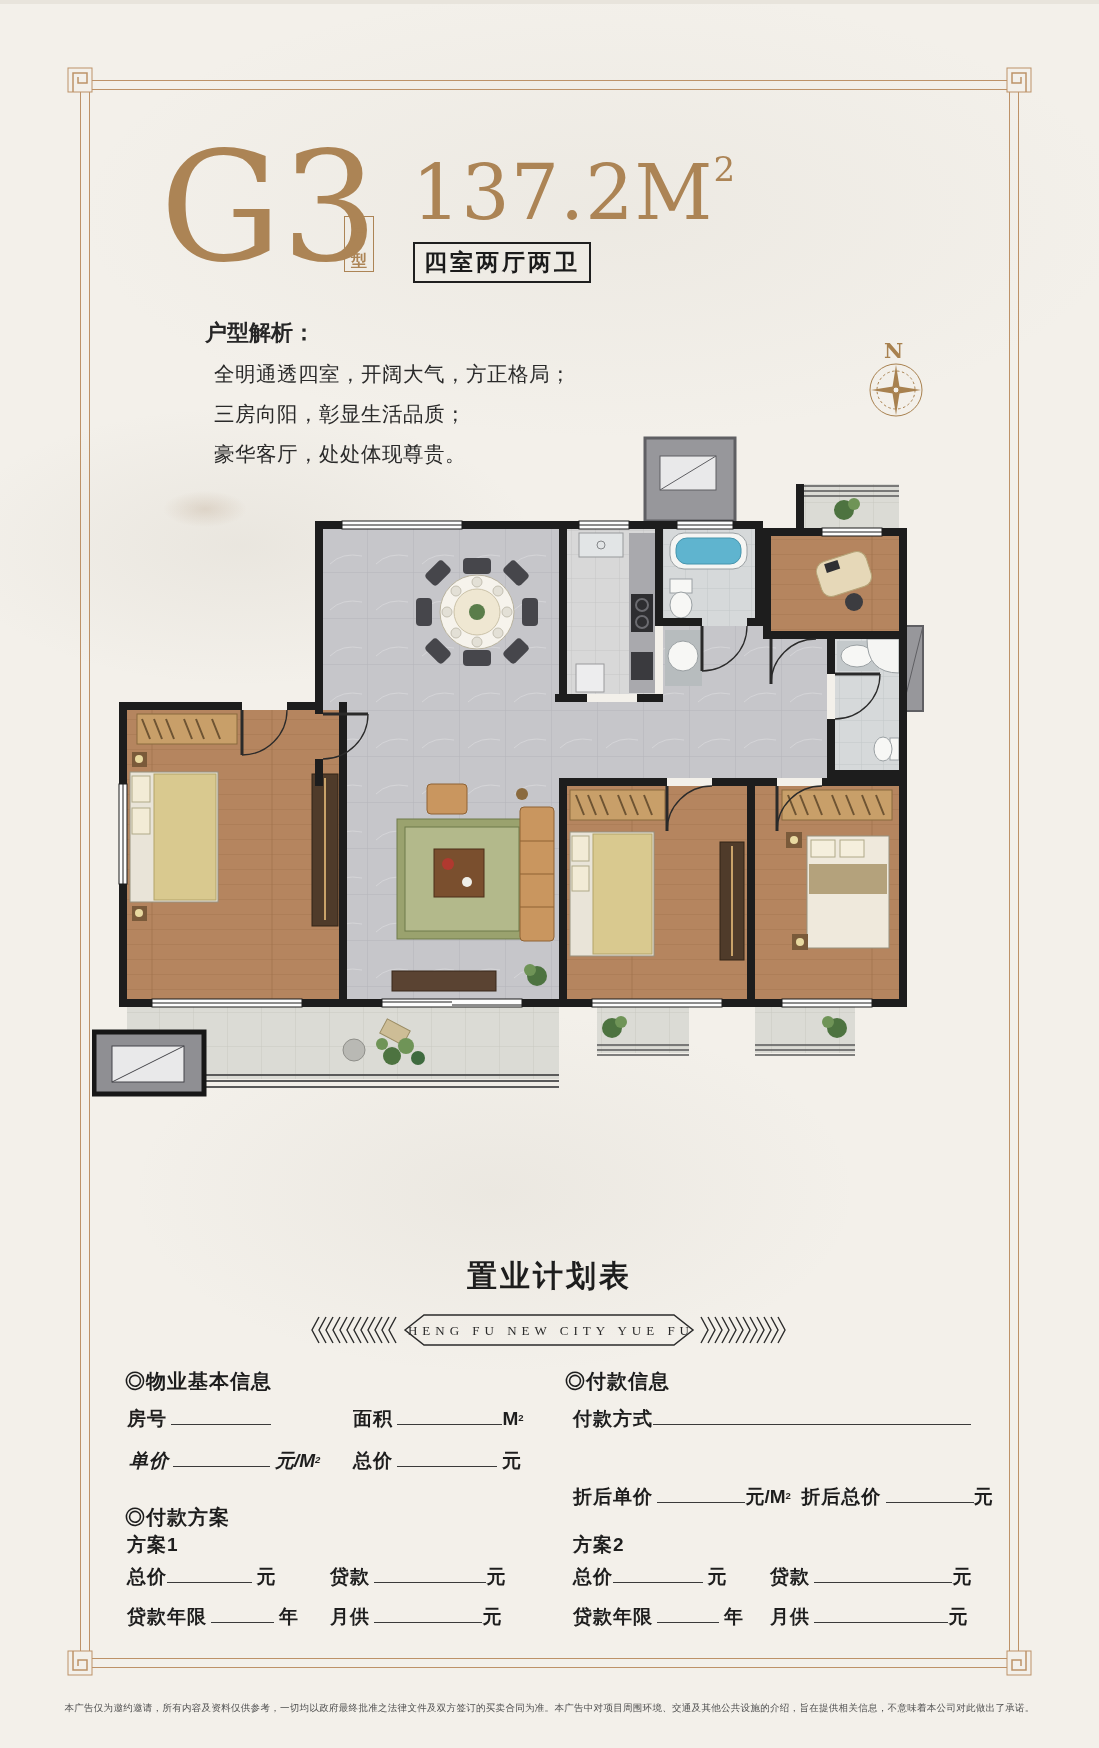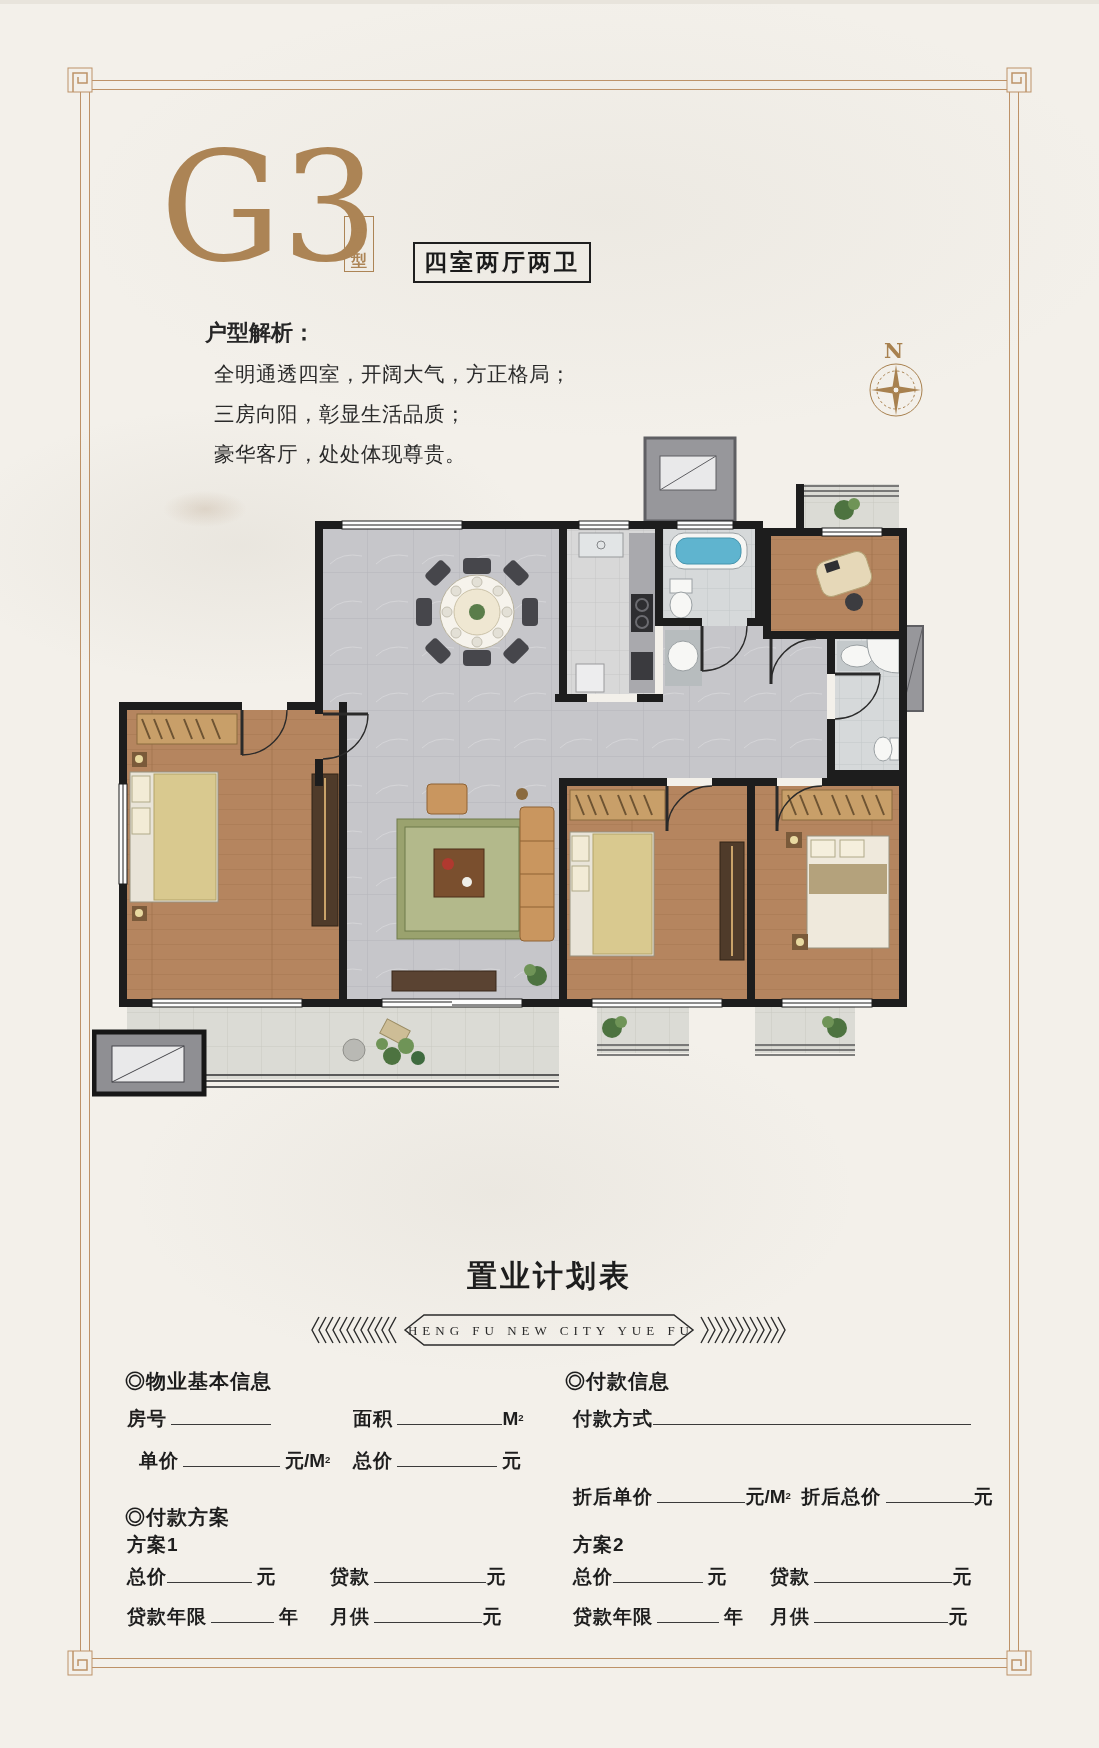--- a/index.html
+++ b/index.html
@@ -65,20 +65,21 @@
   </div>
   <div class="corner" style="left:1006px;top:1646px;transform:rotate(180deg);">
     <svg width="26" height="26">
         <rect x="1" y="1" width="24" height="24" fill="#f3f0ea" stroke="#bd9268"></rect>
         <path d="M6,25 V6 H20 V16 H11 V10" fill="none" stroke="#bd9268" stroke-width="1.5"></path>
       </svg>
   </div>
 
   <div class="abs g3">G3</div>
   <div class="abs code-tag">户型</div>
+  <div class="abs area"><span>137.2M</span><span class="bigsup">2</span></div>
   <div class="abs spec">四室两厅两卫</div>
 
   <div class="abs an-title">户型解析：</div>
   <div class="abs an-line" style="top:356px;">全明通透四室，开阔大气，方正格局；</div>
   <div class="abs an-line" style="top:396px;">三房向阳，彰显生活品质；</div>
   <div class="abs an-line" style="top:436px;">豪华客厅，处处体现尊贵。</div>
 
   <div class="abs north">N</div>
   <div class="abs" style="left:868px;top:358px;">
     <svg width="56" height="56" viewBox="0 0 56 56">
@@ -401,21 +402,21 @@
   </div>
 
   <div class="row fhead" style="left:125px;top:1364px;"><span>◎</span><span>物业基本信息</span></div>
 
   <div class="row" style="left:127px;top:1402px;">
     <span class="flabel">房号</span> <span class="bl" style="width:100px;"></span>
   </div>
   <div class="row" style="left:353px;top:1402px;">
     <span class="flabel">面积</span> <span class="bl" style="width:105px;"></span><span class="funit">M</span><span class="funit sup">2</span>
   </div>
-  <div class="row" style="left:139px;top:1444px;">
+  <div class="row" style="left:129px;top:1444px;font-style:italic;">
     <span class="flabel">单价</span> <span class="bl" style="width:97px;"></span> <span class="funit">元/M</span><span class="funit sup">2</span>
   </div>
   <div class="row" style="left:353px;top:1444px;">
     <span class="flabel">总价</span> <span class="bl" style="width:100px;"></span> <span class="funit">元</span>
   </div>
 
   <div class="row fhead" style="left:565px;top:1364px;"><span>◎</span><span>付款信息</span></div>
   <div class="row" style="left:573px;top:1402px;">
     <span class="flabel">付款方式</span><span class="bl" style="width:318px;"></span>
   </div>
@@ -447,13 +448,14 @@
   <div class="row" style="left:770px;top:1560px;">
     <span class="flabel">贷款</span> <span class="bl" style="width:138px;"></span><span class="funit">元</span>
   </div>
   <div class="row" style="left:573px;top:1600px;">
     <span class="flabel">贷款年限</span> <span class="bl" style="width:62px;"></span> <span class="funit">年</span>
   </div>
   <div class="row" style="left:770px;top:1600px;">
     <span class="flabel">月供</span> <span class="bl" style="width:134px;"></span><span class="funit">元</span>
   </div>
 
+  <div class="abs disc">本广告仅为邀约邀请，所有内容及资料仅供参考，一切均以政府最终批准之法律文件及双方签订的买卖合同为准。本广告中对项目周围环境、交通及其他公共设施的介绍，旨在提供相关信息，不意味着本公司对此做出了承诺。</div>
 </div>
 
 </body></html>

